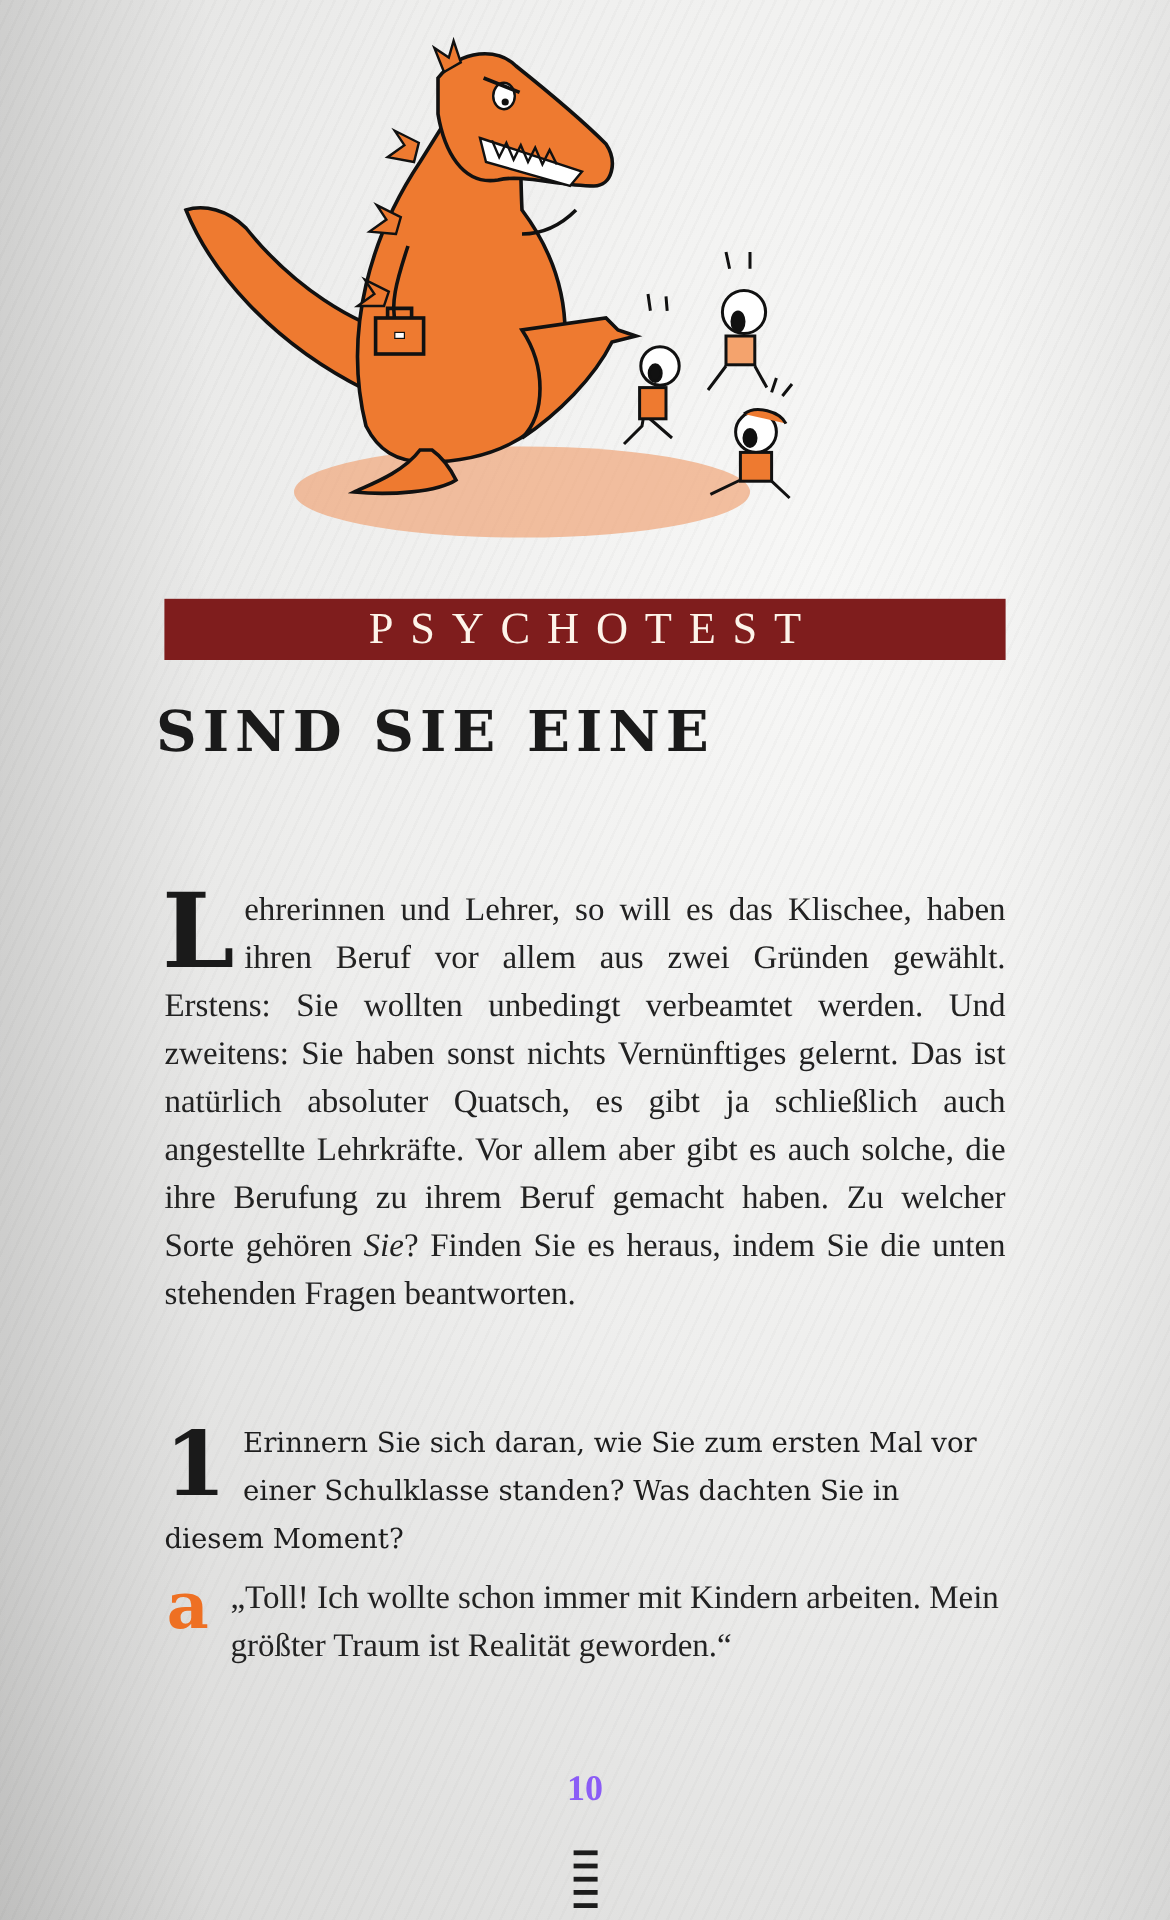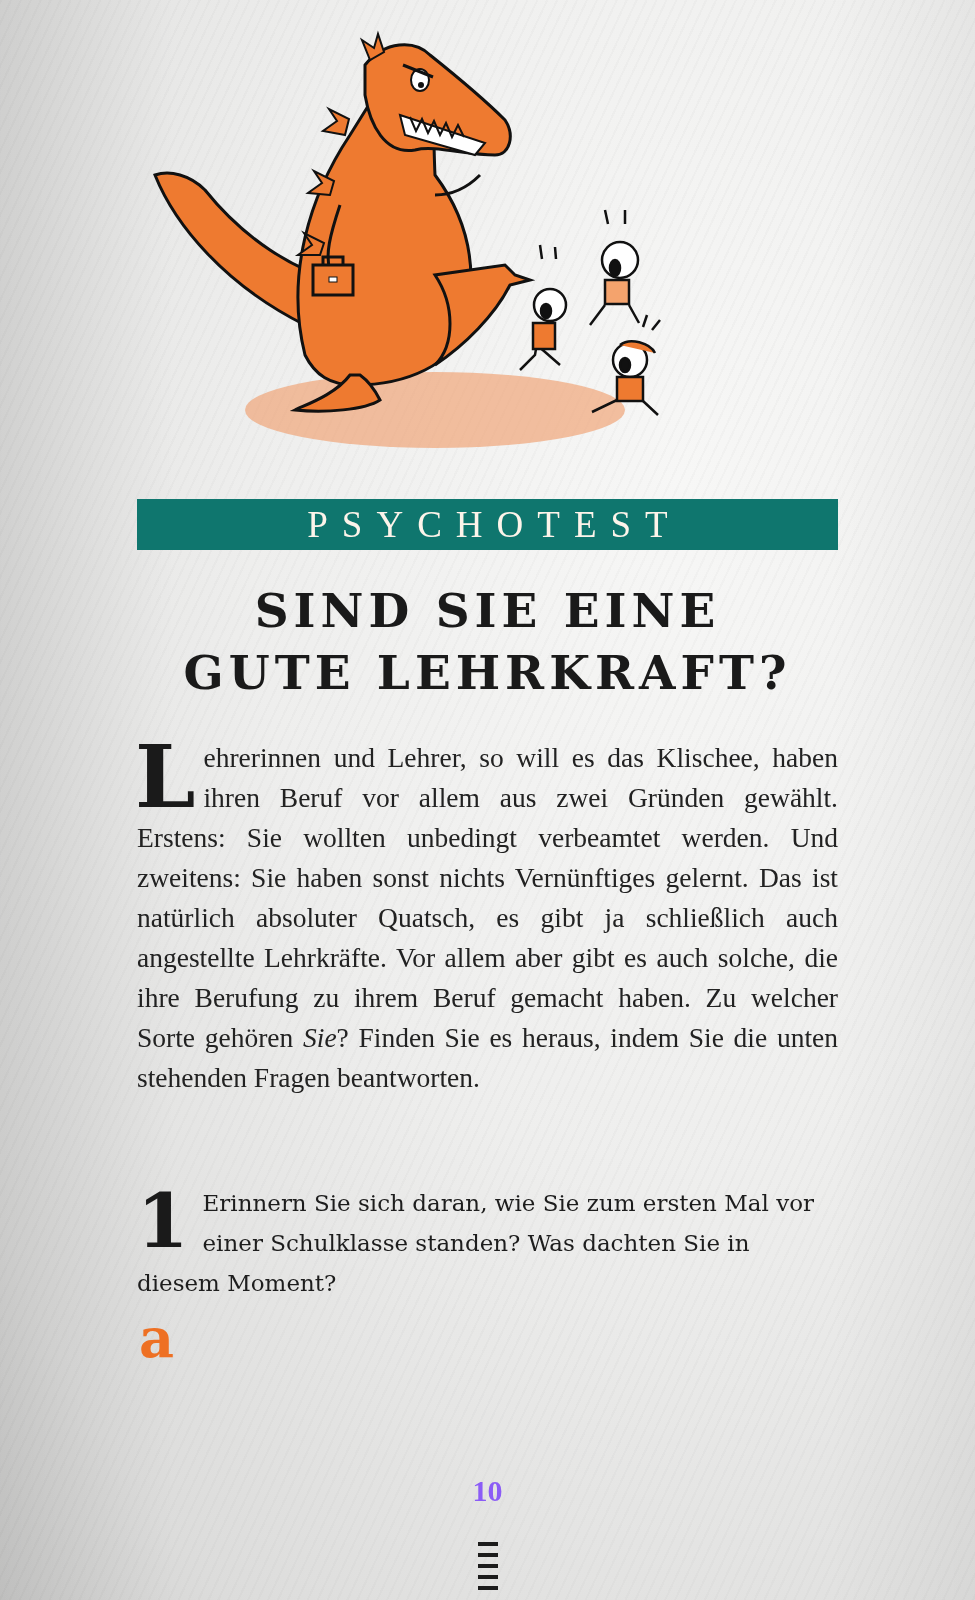--- a/index.html
+++ b/index.html
@@ -10,28 +10,28 @@
   }
   .texture {
     position:absolute; inset:0; pointer-events:none;
     background:
       repeating-linear-gradient(115deg, rgba(0,0,0,0.018) 0 2px, transparent 2px 9px),
       linear-gradient(90deg, rgba(0,0,0,0.08) 0%, transparent 18%, transparent 85%, rgba(0,0,0,0.04) 100%);
   }
   .illustration { position:absolute; left:135px; top:25px; width:560px; height:440px; }
   .banner {
     position:absolute; left:137px; top:499px; width:701px; height:51px;
-    background:#0f766e; display:flex; align-items:center; justify-content:center;
+    background:#7f1d1d; display:flex; align-items:center; justify-content:center;
   }
   .banner span {
     color:#fdf4ea; font-family:"Liberation Serif", serif; font-size:37px;
     letter-spacing:14px; padding-left:14px;
   }
   .title {
-    position:absolute; left:130px; top:580px; width:715px; text-align:center;
+    position:absolute; left:130px; top:580px; width:715px; text-align:left;
     font-family:"DejaVu Serif", serif; font-weight:bold; font-size:47px;
     line-height:62px; letter-spacing:5px; color:#1a1a1a;
   }
   .intro {
     position:absolute; left:137px; top:738px; width:701px;
     font-size:27.5px; line-height:40px; text-align:justify; color:#222;
   }
   .dropcap {
     float:left; font-family:"DejaVu Serif", serif; font-weight:bold;
     font-size:86px; line-height:70px; margin:4px 8px 0 -2px; color:#1a1a1a;
@@ -118,34 +118,34 @@
     <path d="M512 290 l-4 12 M525 295 l-8 10"></path>
   </g>
 </svg>
 
 <div class="banner">
   <span>PSYCHOTEST</span>
 </div>
 
 <div class="title">
   <div>SIND SIE EINE</div>
-  <div>GUTE LEHRKRAFT?</div>
 </div>
 
 <div class="intro">
   <span class="dropcap">L</span><span>ehrerinnen und Lehrer, so will es das Klischee, haben ihren Beruf vor allem aus zwei Gründen gewählt. Erstens: Sie wollten unbedingt verbeamtet werden. Und zweitens: Sie haben sonst nichts Vernünftiges gelernt. Das ist natürlich absoluter Quatsch, es gibt ja schließlich auch angestellte Lehrkräfte. Vor allem aber gibt es auch solche, die ihre Berufung zu ihrem Beruf gemacht haben. Zu welcher Sorte gehören </span><em>Sie</em><span>? Finden Sie es heraus, indem Sie die unten stehenden Fragen beantworten.</span>
 </div>
 
 <div class="question">
   <span class="qnum">1</span>
   <span>Erinnern Sie sich daran, wie Sie zum ersten Mal vor einer Schulklasse standen? Was dachten Sie in diesem Moment?</span>
 </div>
 
 <div class="answer">
   <span class="aletter">a</span>
+  <span>„Toll! Ich wollte schon immer mit Kindern arbeiten. Mein größter Traum ist Realität geworden.“</span>
 </div>
 
 <div class="pagenum">10</div>
 <div class="ticks">
   <div></div>
     <div></div>
     <div></div>
     <div></div>
     <div></div>
 </div>

